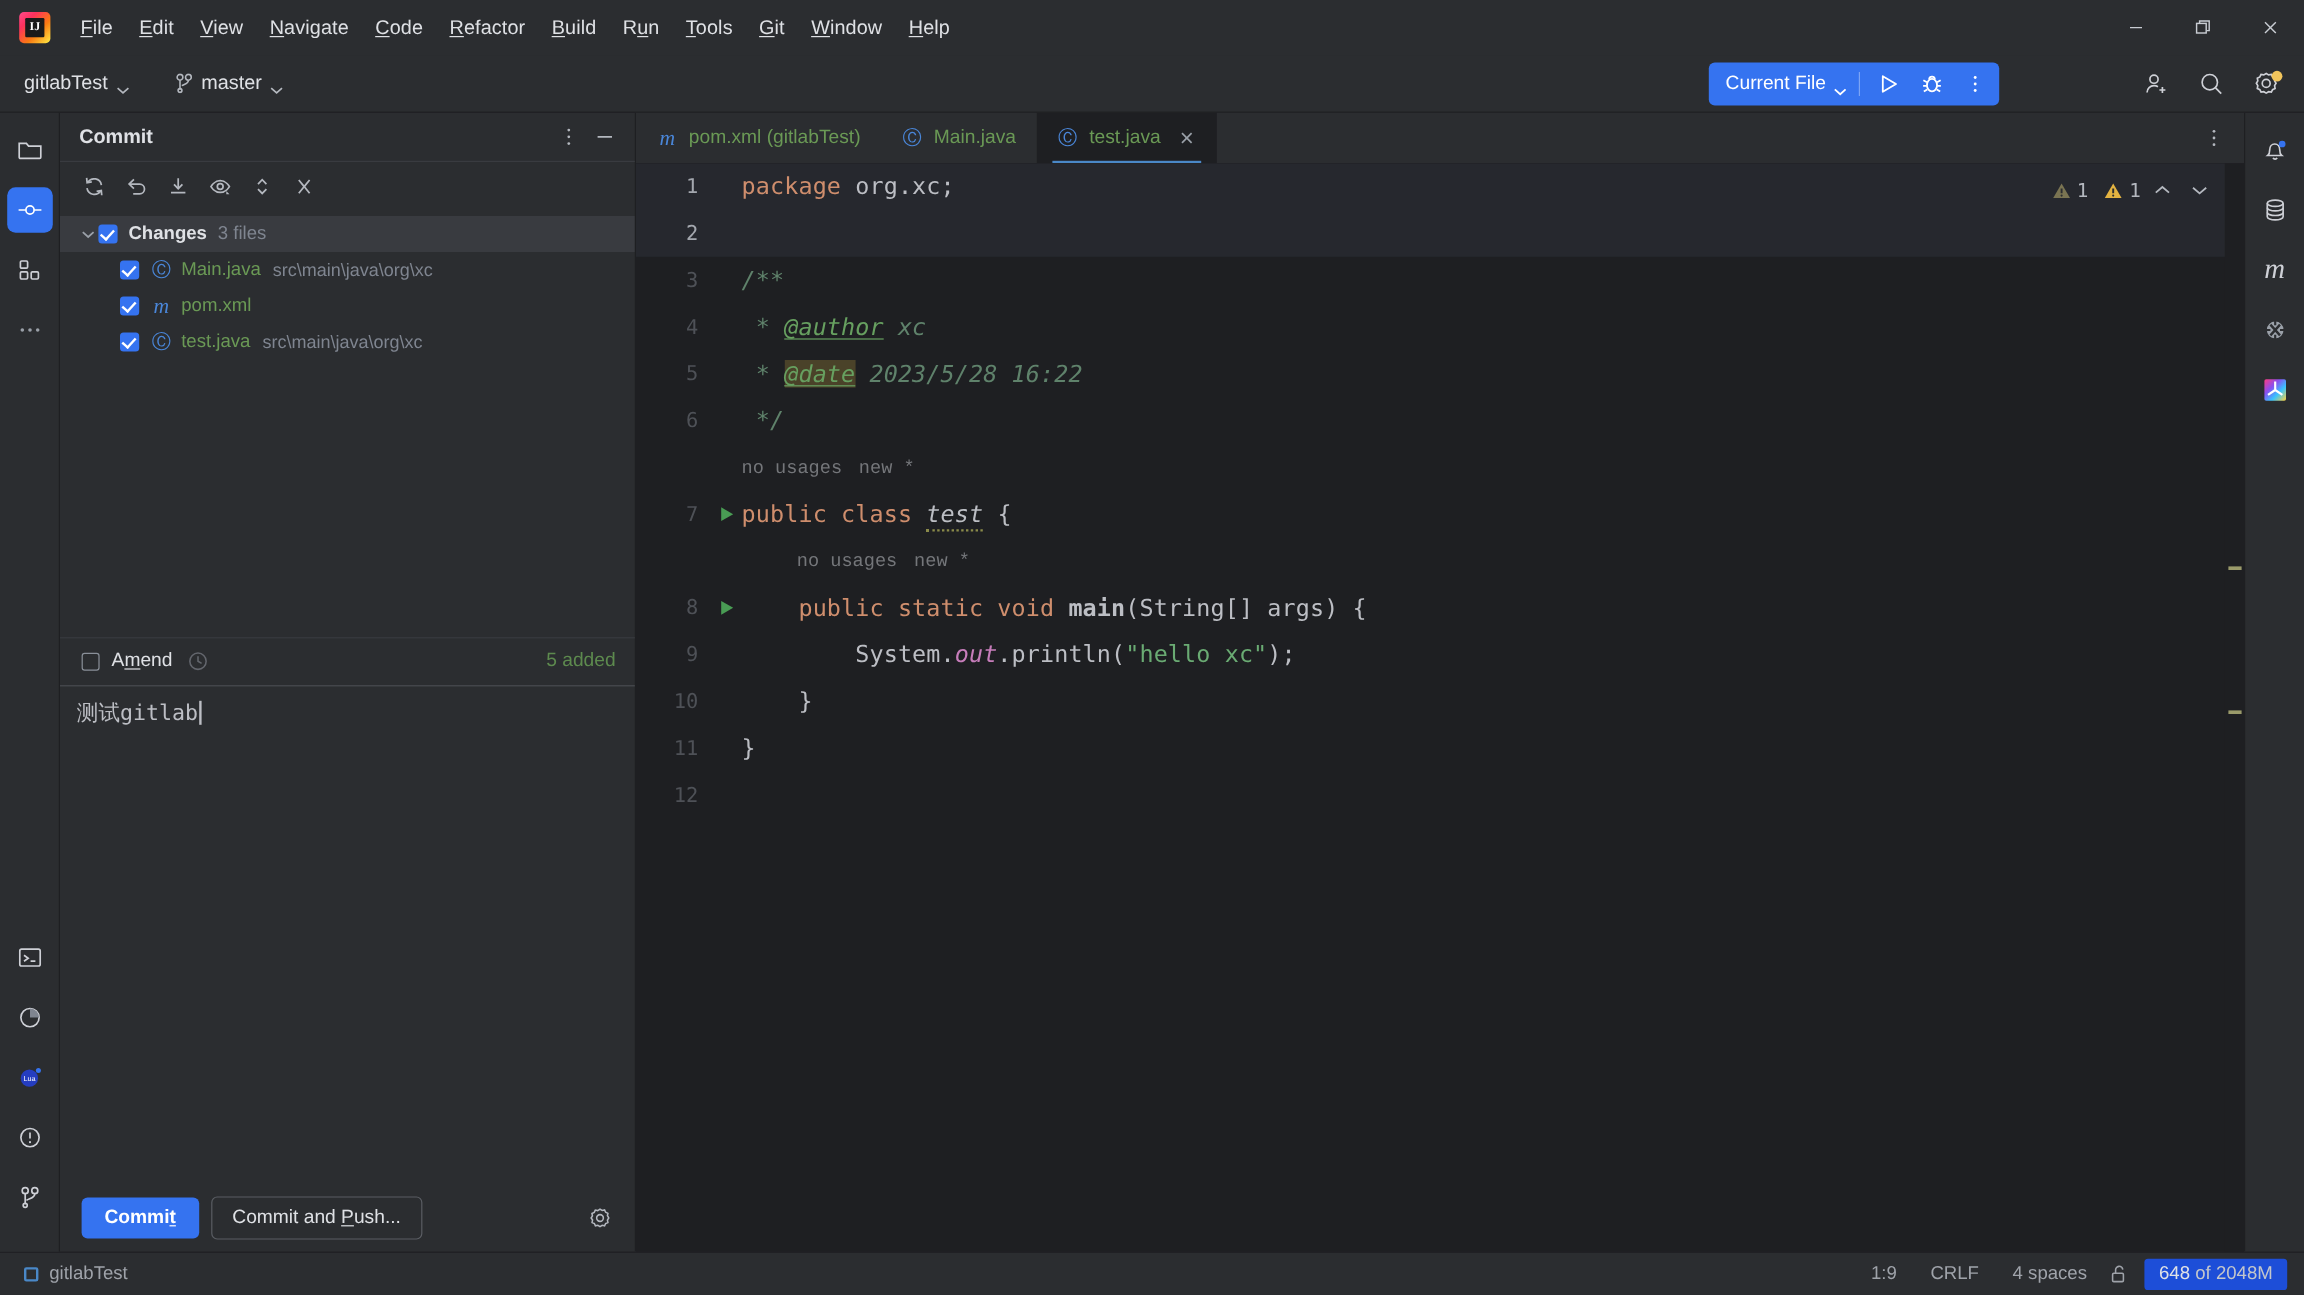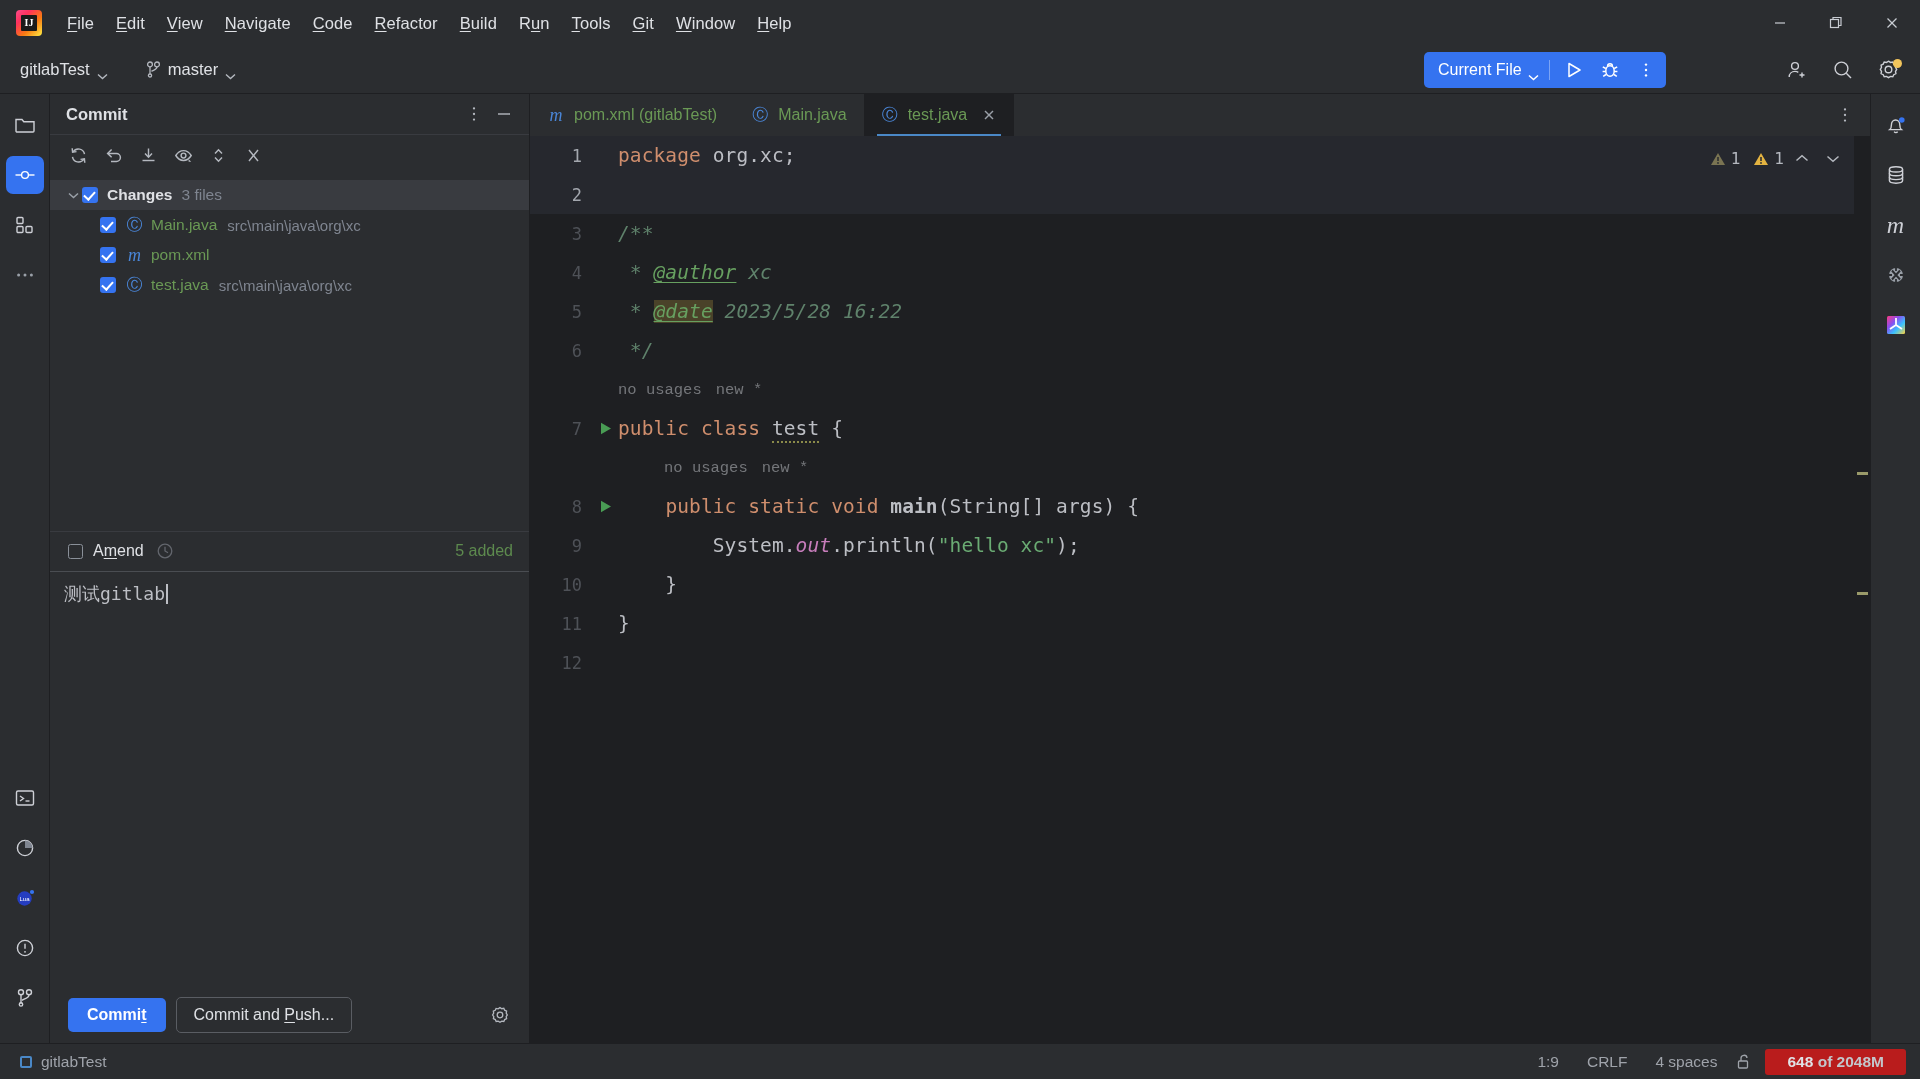--- a/index.html
+++ b/index.html
@@ -171,21 +171,21 @@
   
   .kw { color: #cf8e6d; }
   .pln { color: #bcbec4; }
   .cmt { color: #5f826b; font-style: italic; }
   .tagdoc { color: #67a060; font-style: italic; text-decoration: underline; text-underline-offset: 3px; }
   .tagdoc.hlb { background: #4a4229; }
   .str { color: #6aab73; }
   .fnname { color: #56a8f5; }
   .clsname { color: #bcbec4; }
   .statf { color: #c77dbb; font-style: italic; }
-  .squig { border-bottom: 2px dotted #8a8a4a; padding-bottom: 1px; }
+  .squig { border-bottom: 2px dotted #8a8a4a; padding-bottom: 1px; font-style: italic; }
 
   .err-strip { position: absolute; top: 0; right: 0; width: 16px; height: 100%; background: #1e1f22; }
   .strip-mark { position: absolute; right: 2px; width: 11px; height: 2.5px; background: #9a9a6a; }
 
   .insp-widget { position: absolute; top: 10px; right: 24px; display: flex; align-items: center; gap: 5px; }
   .insp-item { display: flex; align-items: center; gap: 5px; font-size: 16px; color: #b4b8bf; }
   .warn-tri { width: 16px; height: 14px; }
   .insp-nav { width: 26px; height: 24px; display: flex; align-items: center; justify-content: center; }
   .insp-nav svg { stroke: #b4b8bf; stroke-width: 1.5; fill: none; }
 
@@ -196,21 +196,21 @@
   
   .statusbar { height: 36px; background: #2b2d30; display: flex; align-items: center;
                flex-shrink: 0; padding: 0 14px 0 12px; font-size: 15.5px; color: #9fa3aa;
                border-top: 1px solid #1e1f22; }
   .sb-proj { display: flex; align-items: center; gap: 9px; padding: 3px 8px; border-radius: 4px; }
   .sb-sq { width: 12px; height: 12px; border: 2px solid #4a88c7; border-radius: 2px; }
   .sb-right { margin-left: auto; display: flex; align-items: center; gap: 0; }
   .sb-cell { padding: 4px 14px; border-radius: 4px; }
   .sb-lock { width: 26px; height: 20px; display: flex; align-items: center; justify-content: center; }
   .sb-lock svg { stroke: #9fa3aa; fill: none; stroke-width: 1.3; }
-  .mem { background: #b91c1c; padding: 4px 22px; border-radius: 3px; margin-left: 8px; color: #c3c6cb; font-weight: bold; }
+  .mem { background: #1d4ed8; padding: 4px 12px; border-radius: 3px; margin-left: 8px; color: #c3c6cb; }
   .mem .used { color: #e0e2e6; }
 </style>
 </head>
 <body>
 
 <div class="app">
 
   <div class="menubar">
     <div class="logo">
         <div class="lg-ij">IJ</div>

